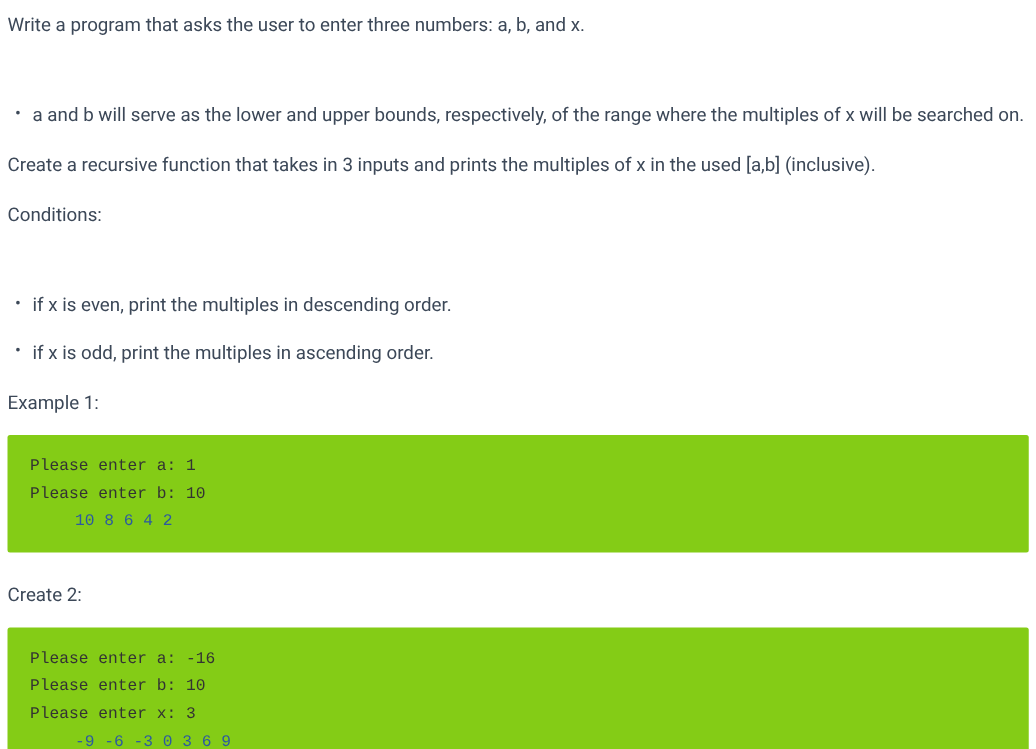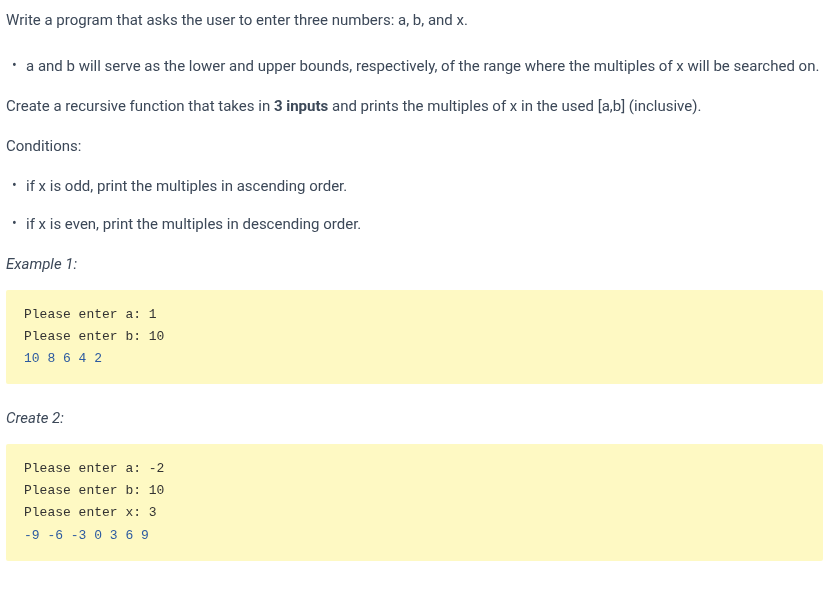--- a/index.html
+++ b/index.html
@@ -10,89 +10,90 @@
     body {
       font-family: -apple-system, BlinkMacSystemFont, "Segoe UI", Roboto, "Helvetica Neue", Arial, sans-serif;
       font-size: 15px;
       line-height: 1.6;
       color: #3c4858;
       background: #ffffff;
       padding: 8px 6px;
       width: 829px;
     }
     .intro {
-      margin-bottom: 22px;
+      margin-bottom: 0;
     }
     ul {
       list-style: none;
       padding-left: 0;
       margin-bottom: 16px;
+      margin-top: 48px;
     }
     ul li {
       position: relative;
       padding-left: 20px;
       margin-bottom: 14px;
     }
     ul li::before {
       content: "•";
       position: absolute;
       left: 6px;
       top: 0;
       font-size: 14px;
       color: #3c4858;
     }
     .paragraph {
       margin-bottom: 16px;
     }
     strong {
-      font-weight: 700;
+      font-weight: 400;
     }
     .code-block {
-      background: #fef9c3;
+      background: #84cc16;
       padding: 14px 18px;
       margin: 14px 0 22px 0;
       font-family: "SFMono-Regular", Consolas, "Liberation Mono", Menlo, Courier, monospace;
       font-size: 13px;
       line-height: 1.7;
       white-space: pre;
       border-radius: 2px;
     }
     .code-line {
       display: block;
       color: #333;
     }
     .code-output {
       display: block;
       color: #2c5aa0;
+      margin-left: 36px;
     }
     .example-label {
       margin-bottom: 14px;
       margin-top: 8px;
-      font-style: italic;
     }
   </style>
 </head>
 <body>
 
 <p class="intro">Write a program that asks the user to enter three numbers: a, b, and x.</p>
 
 <ul>
   <li>a and b will serve as the lower and upper bounds, respectively, of the range where the multiples of x will be searched on.</li>
 </ul>
 
 <p class="paragraph">
   <span>Create a recursive function that takes in </span><strong>3 inputs</strong><span> and prints the multiples of x in the used [a,b] (inclusive).</span>
 </p>
 
 <p class="paragraph">Conditions:</p>
 
 <ul>
+  <li>if x is even, print the multiples in descending order.</li>
   <li>if x is odd, print the multiples in ascending order.</li>
-  <li>if x is even, print the multiples in descending order.</li>
 </ul>
 
 <p class="example-label">Example 1:</p>
 
 <div class="code-block"><span class="code-line">Please enter a: 1</span><span class="code-line">Please enter b: 10</span><span class="code-output">10 8 6 4 2</span></div>
 
 <p class="example-label">Create 2:</p>
 
-<div class="code-block"><span class="code-line">Please enter a: -2</span><span class="code-line">Please enter b: 10</span><span class="code-line">Please enter x: 3</span><span class="code-output">-9 -6 -3 0 3 6 9</span></div>
+<div class="code-block"><span class="code-line">Please enter a: -16</span><span class="code-line">Please enter b: 10</span><span class="code-line">Please enter x: 3</span><span class="code-output">-9 -6 -3 0 3 6 9</span></div>
 
 </body></html>

